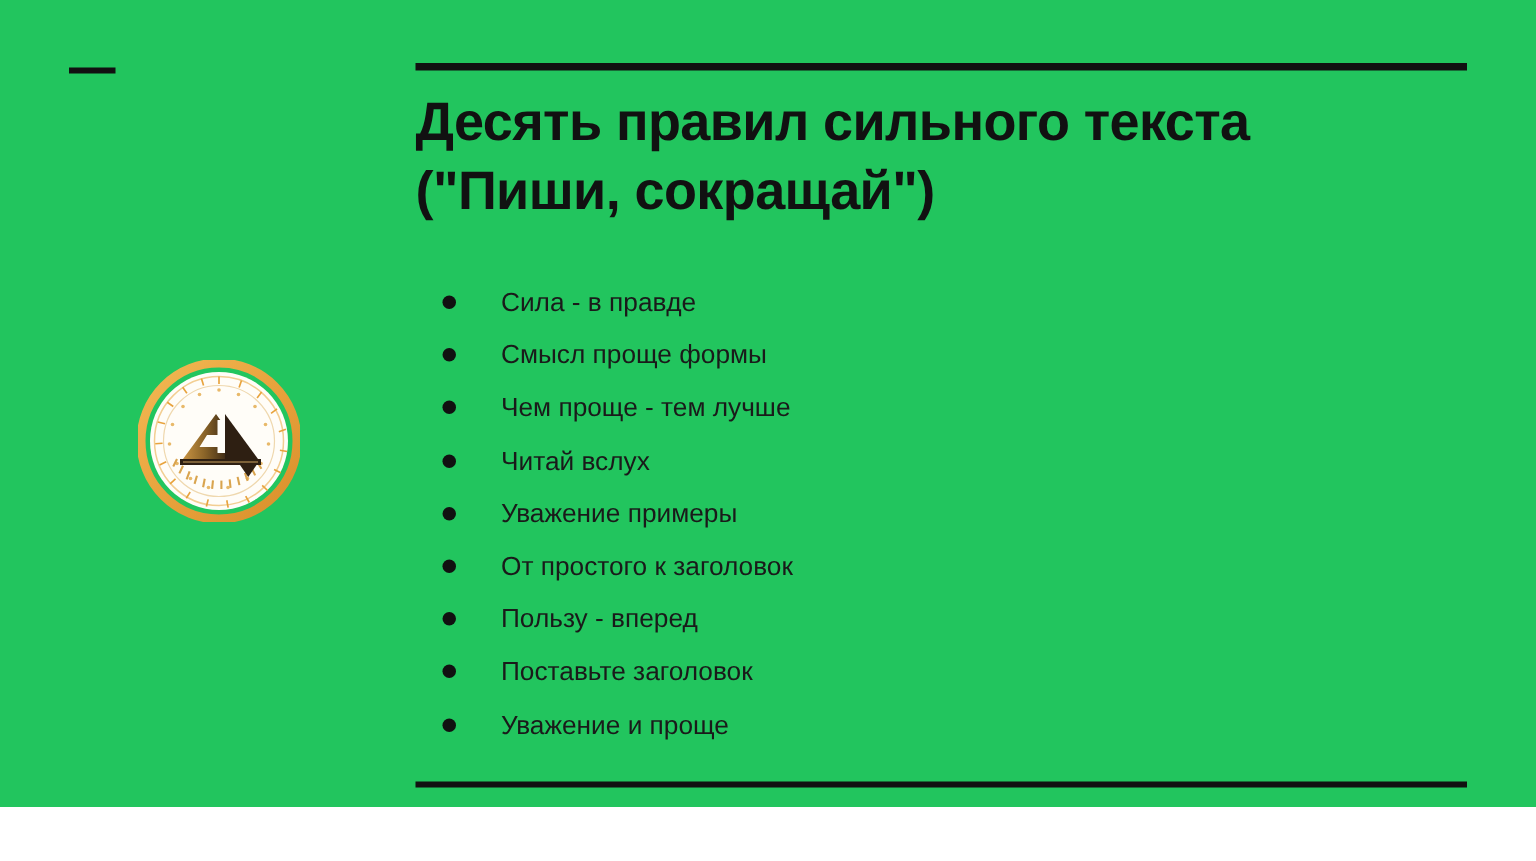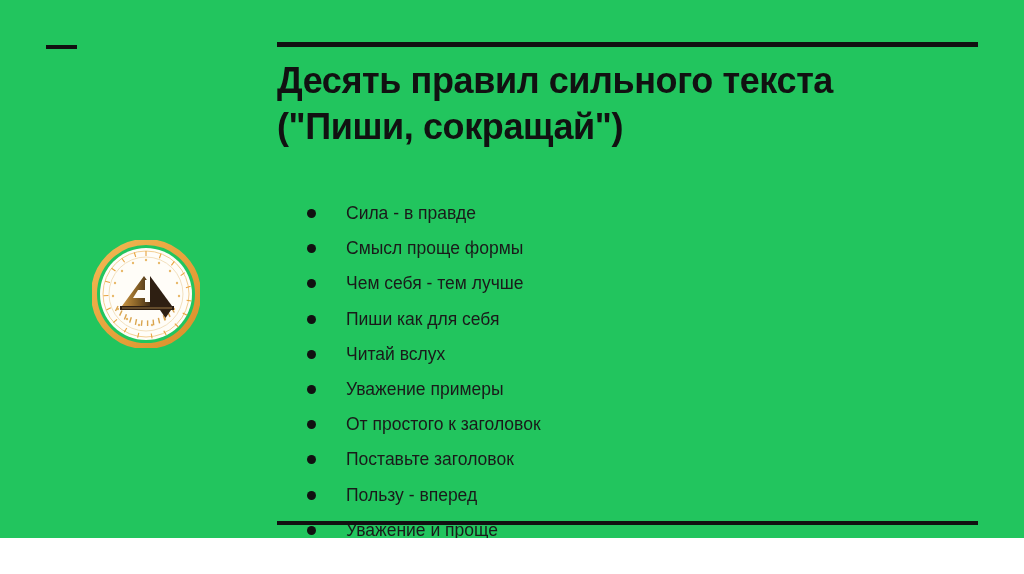--- a/index.html
+++ b/index.html
@@ -58,21 +58,21 @@
     letter-spacing: -0.4px;
     color: #111111;
   }
 
   
   .bullet-list {
     position: absolute;
     left: 291px;
     top: 180px;
     width: 660px;
-    margin: 16px;
+    margin: 4px;
     padding: 0;
     list-style: none;
   }
   .bullet-item {
     display: flex;
     align-items: center;
     height: 35.2px;
   }
   .bullet-dot {
     flex: 0 0 auto;
@@ -205,47 +205,43 @@
     <li class="bullet-item">
       <span class="bullet-dot"></span>
       <span class="bullet-text">Сила - в правде</span>
     </li>
     <li class="bullet-item">
       <span class="bullet-dot"></span>
       <span class="bullet-text">Смысл проще формы</span>
     </li>
     <li class="bullet-item">
       <span class="bullet-dot"></span>
-      <span class="bullet-text">Чем себя - тем лучше</span>
-    </li>
-    <li class="bullet-item">
-      <span class="bullet-dot"></span>
-      <span class="bullet-text">Пиши как для себя</span>
+      <span class="bullet-text">Чем проще - тем лучше</span>
     </li>
     <li class="bullet-item">
       <span class="bullet-dot"></span>
       <span class="bullet-text">Читай вслух</span>
     </li>
     <li class="bullet-item">
       <span class="bullet-dot"></span>
       <span class="bullet-text">Уважение примеры</span>
     </li>
     <li class="bullet-item">
       <span class="bullet-dot"></span>
       <span class="bullet-text">От простого к заголовок</span>
     </li>
     <li class="bullet-item">
       <span class="bullet-dot"></span>
+      <span class="bullet-text">Пользу - вперед</span>
+    </li>
+    <li class="bullet-item">
+      <span class="bullet-dot"></span>
       <span class="bullet-text">Поставьте заголовок</span>
     </li>
     <li class="bullet-item">
       <span class="bullet-dot"></span>
-      <span class="bullet-text">Пользу - вперед</span>
-    </li>
-    <li class="bullet-item">
-      <span class="bullet-dot"></span>
       <span class="bullet-text">Уважение и проще</span>
     </li>
   </ul>
 
   <div class="rule rule-bottom"></div>
 
 </div>
 
 </body></html>

